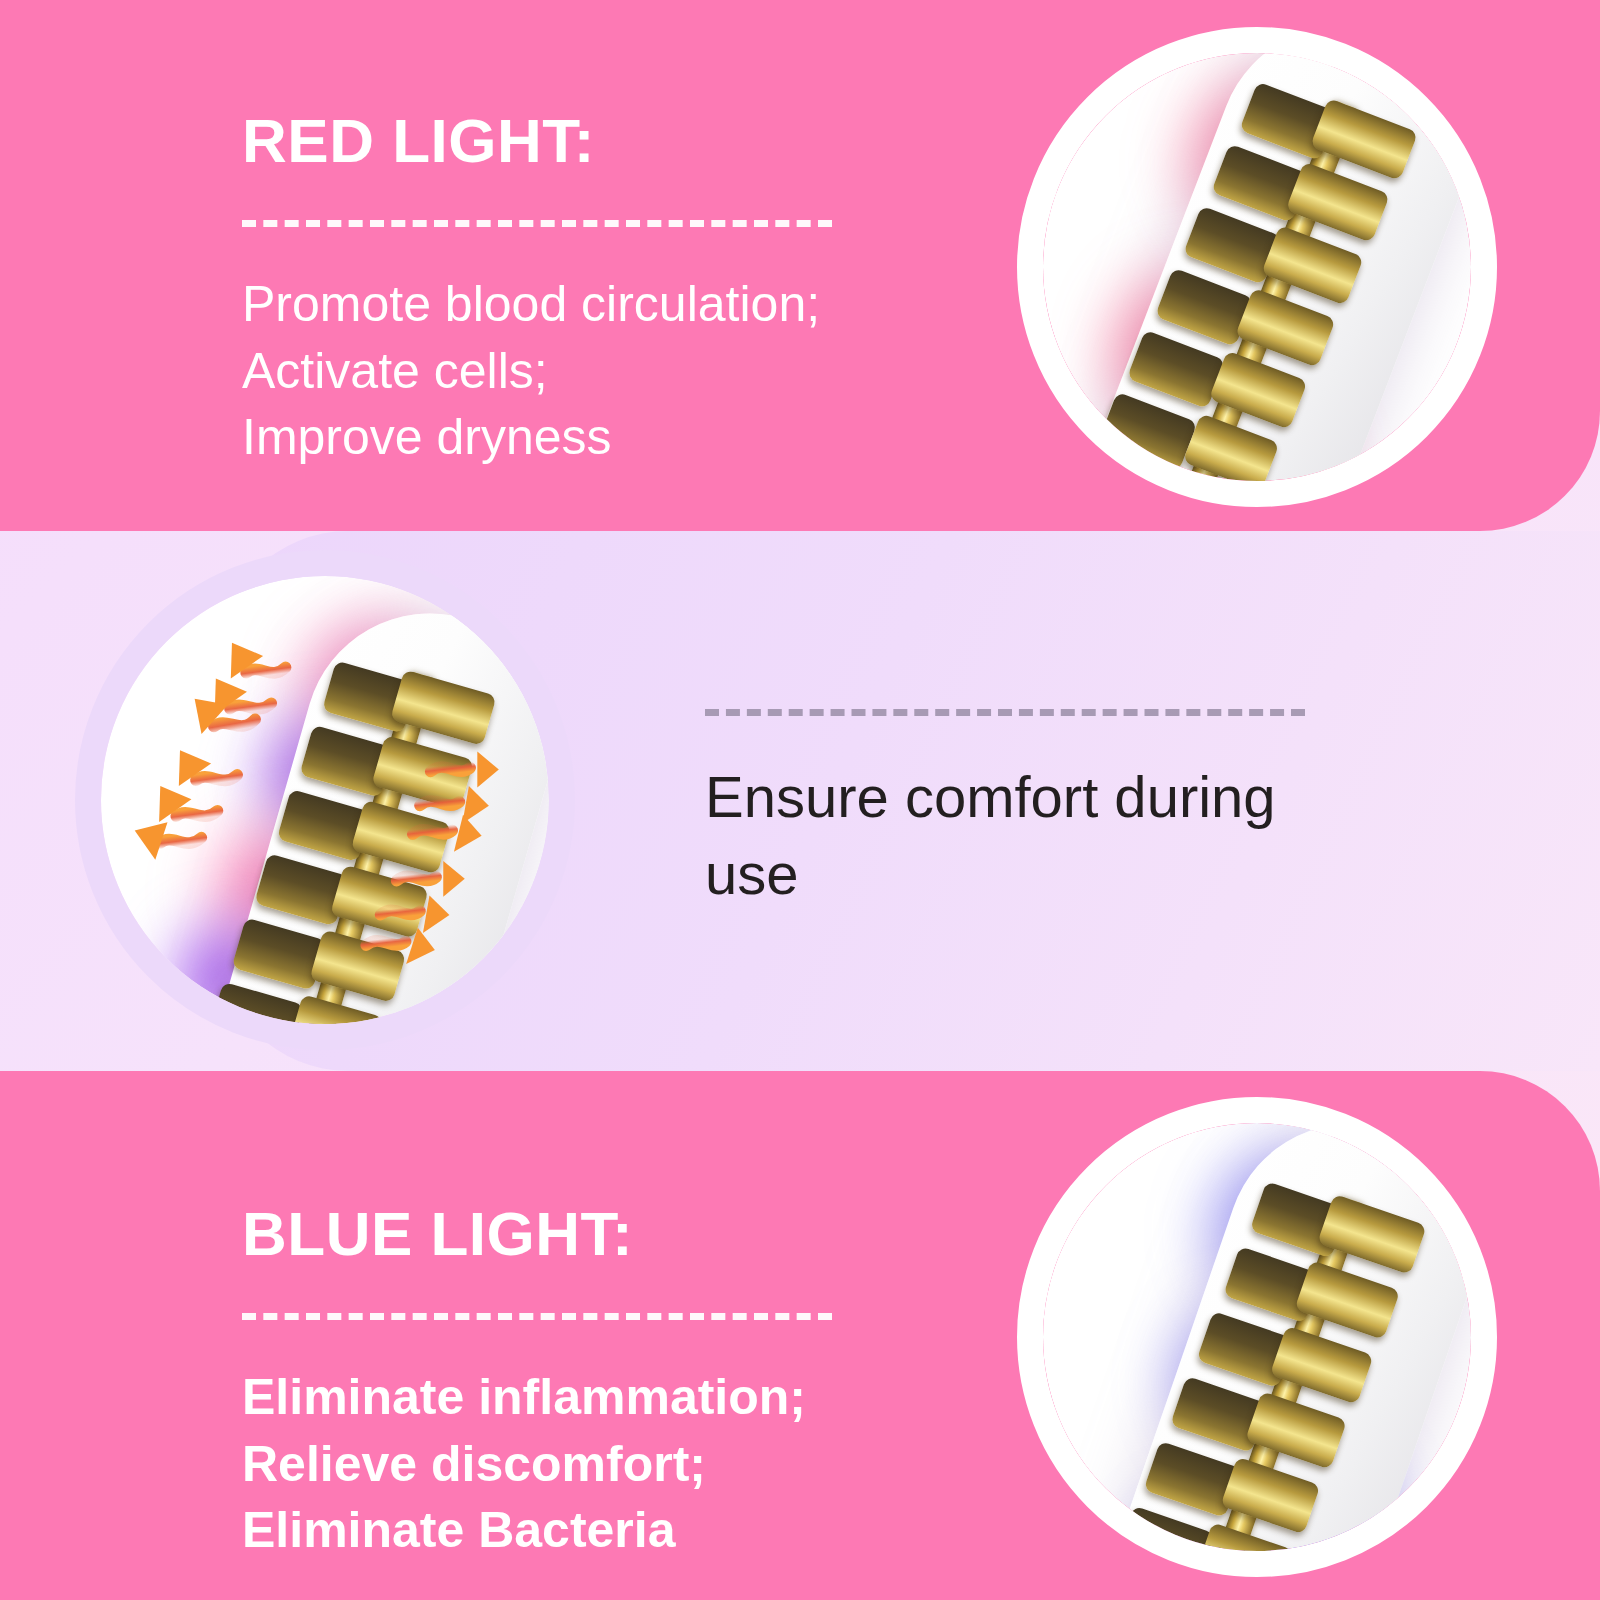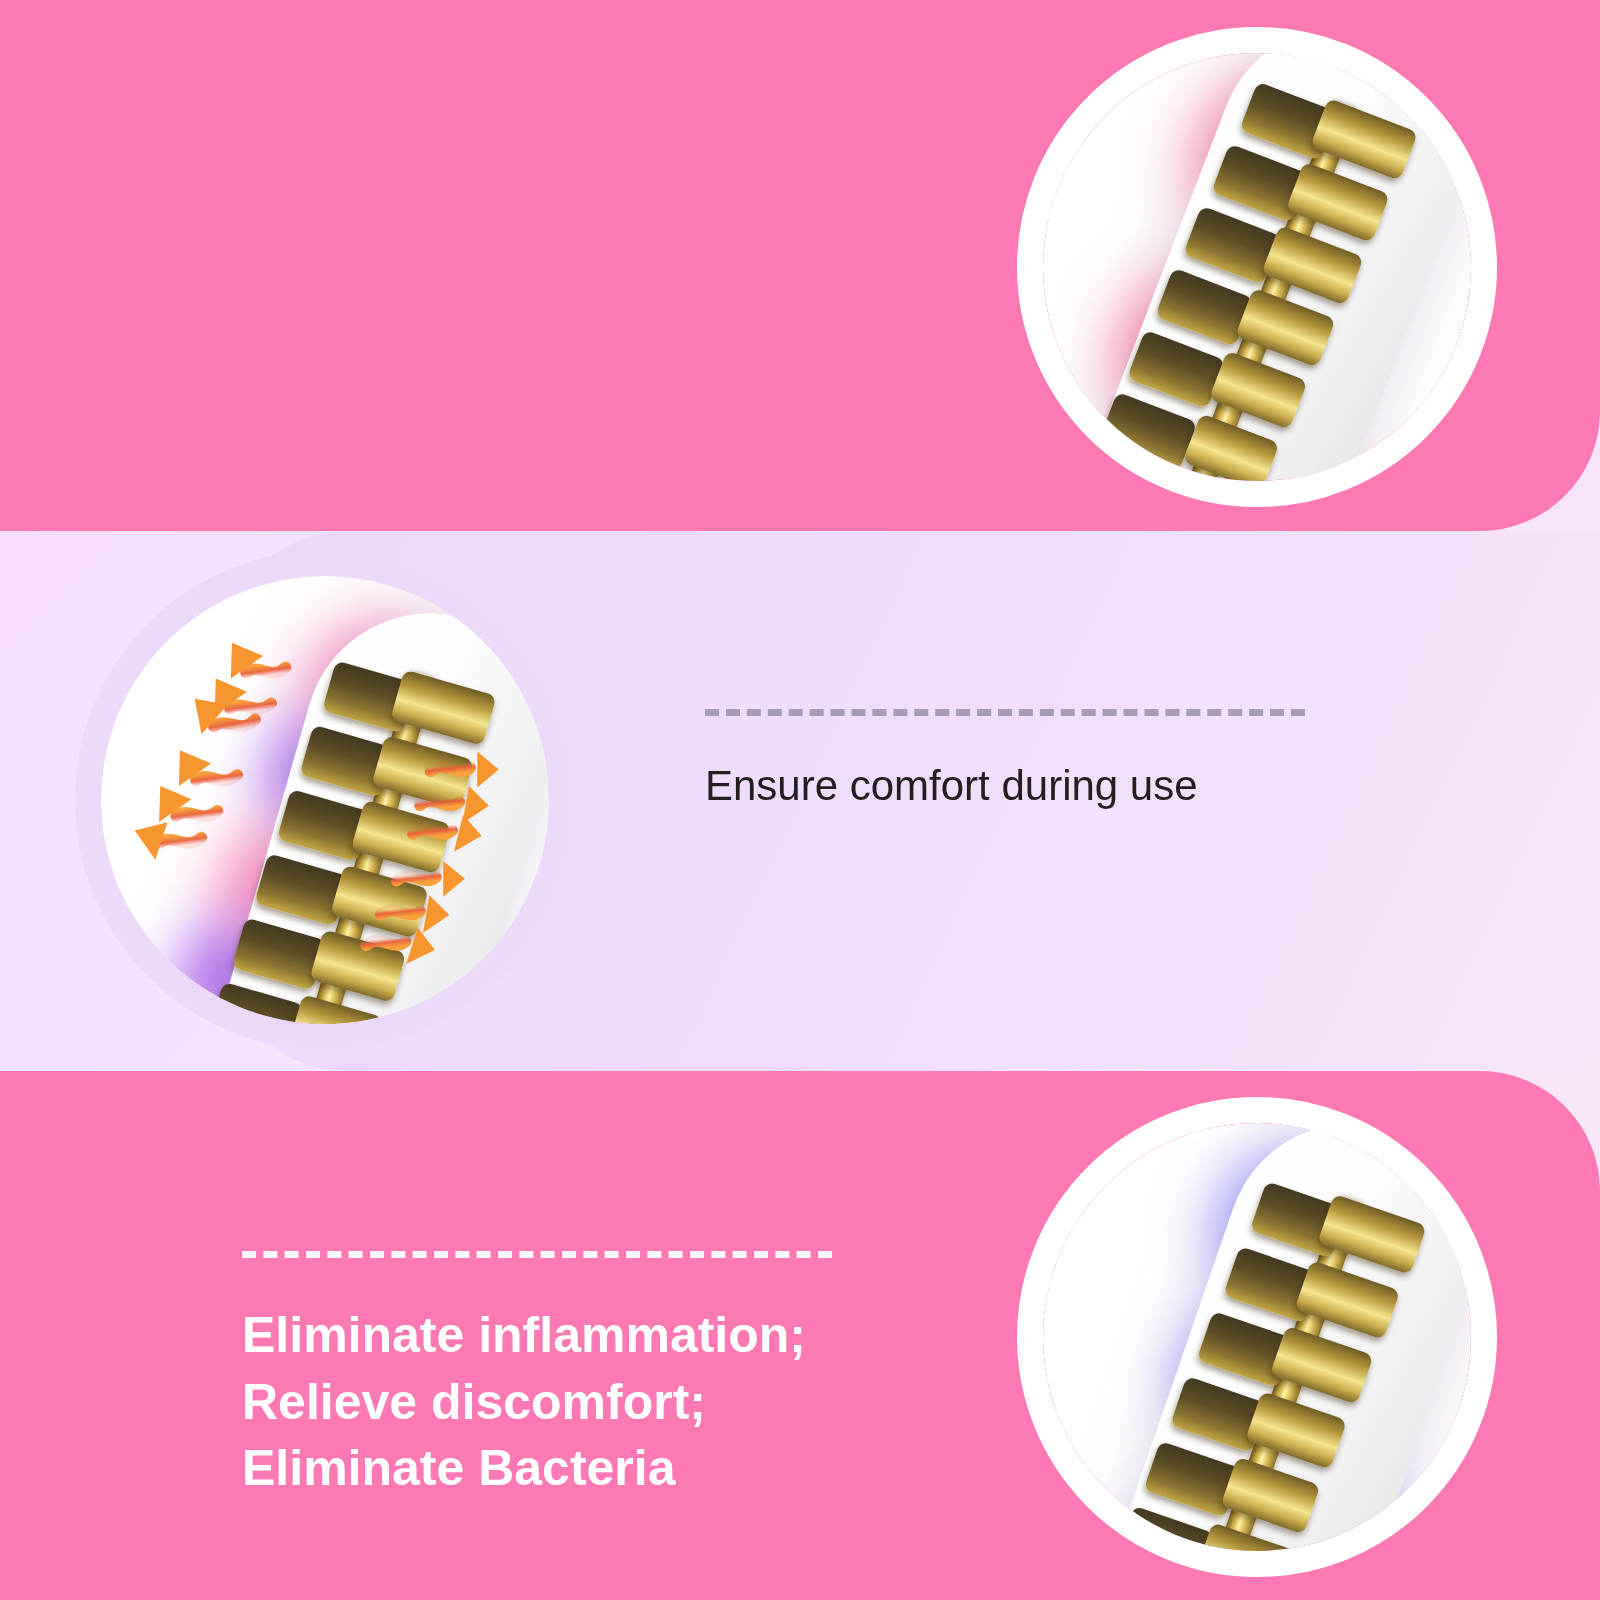--- a/index.html
+++ b/index.html
@@ -53,21 +53,21 @@
     opacity:0.95;
   }
   .dash-gray{border-top:7px dashed #9b8fa8;opacity:0.85;}
 
   .body-text{
     margin:0;
     line-height:1.33;
     white-space:pre-line;
   }
   .t-white{color:#ffffff;font-size:50px;}
-  .t-dark{color:#231f20;font-size:42px;}
+  .t-dark{color:#231f20;font-size:58px;}
 
   
   #block-red{left:242px;top:110px;width:600px;}
   #block-red .dash{margin-top:48px;width:590px;}
   #block-red .body-text{margin-top:44px;}
 
   
   #block-heat{left:705px;top:665px;width:610px;}
   #block-heat .dash{margin-top:44px;width:600px;}
   #block-heat .body-text{margin-top:42px;}
@@ -145,27 +145,35 @@
 </style>
 </head>
 <body>
 
 <div id="page">
 
   <div class="panel panel-pink-top"></div>
   <div class="panel panel-lav"></div>
   <div class="panel panel-pink-bottom"></div>
 
+  <div class="block" id="block-red">
+    <p class="heading h-white">RED LIGHT:</p>
+    <div class="dash"></div>
+    <p class="body-text t-white">Promote blood circulation;
+Activate cells;
+Improve dryness</p>
+  </div>
 
   <div class="block" id="block-heat">
     <div class="dash dash-gray"></div>
     <p class="body-text t-dark">Ensure comfort during use</p>
   </div>
 
   <div class="block" id="block-blue">
+    <p class="heading h-white">BLUE LIGHT:</p>
     <div class="dash"></div>
     <p class="body-text t-white">Eliminate inflammation;
 Relieve discomfort;
 Eliminate Bacteria</p>
   </div>
 
   <div class="photo-circle ring-white" id="circle-red">
     <div class="photo-inner">
       <div class="wand-stage">
         <div class="glow glow-red" style="left:120px;top:10px;width:230px;height:200px;"></div>

